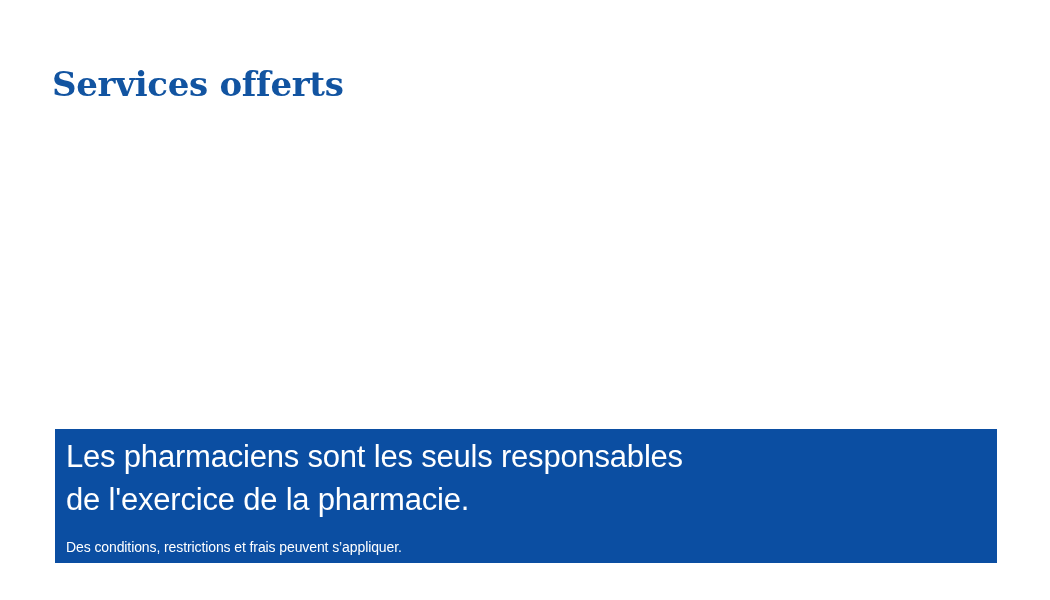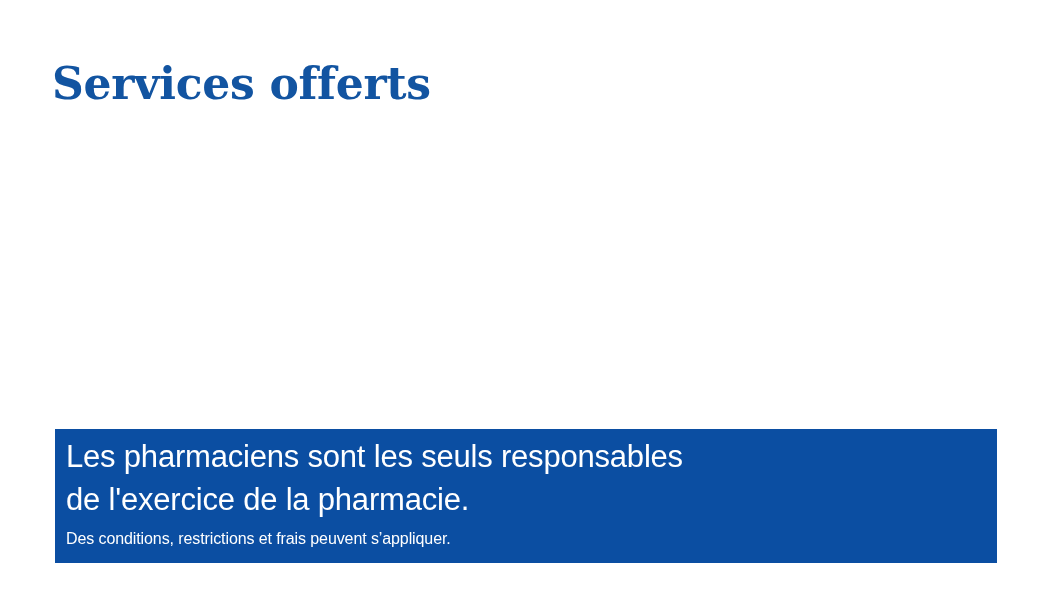--- a/index.html
+++ b/index.html
@@ -21,21 +21,21 @@
     background: #ffffff;
   }
 
   
   .slide-title {
     position: absolute;
     left: 52px;
     top: 58px;
     font-family: "DejaVu Serif", "Liberation Serif", serif;
     font-weight: bold;
-    font-size: 44px;
+    font-size: 34px;
     line-height: 52px;
     letter-spacing: -0.3px;
     color: #1254A1;
     white-space: nowrap;
   }
 
   
   .content-area {
     position: absolute;
     left: 55px;
@@ -63,24 +63,24 @@
     font-size: 31px;
     line-height: 43px;
     letter-spacing: -0.2px;
     white-space: pre-line;
   }
 
   .callout-subline {
     color: #ffffff;
     font-family: "Liberation Sans", sans-serif;
     font-weight: 400;
-    font-size: 16px;
+    font-size: 14px;
     line-height: 24px;
     letter-spacing: -0.1px;
-    margin-top: 6px;
+    margin-top: 14px;
     white-space: nowrap;
   }
 </style>
 </head>
 <body>
 
 <div class="slide">
 
   <div class="slide-title">Services offerts</div>
 

